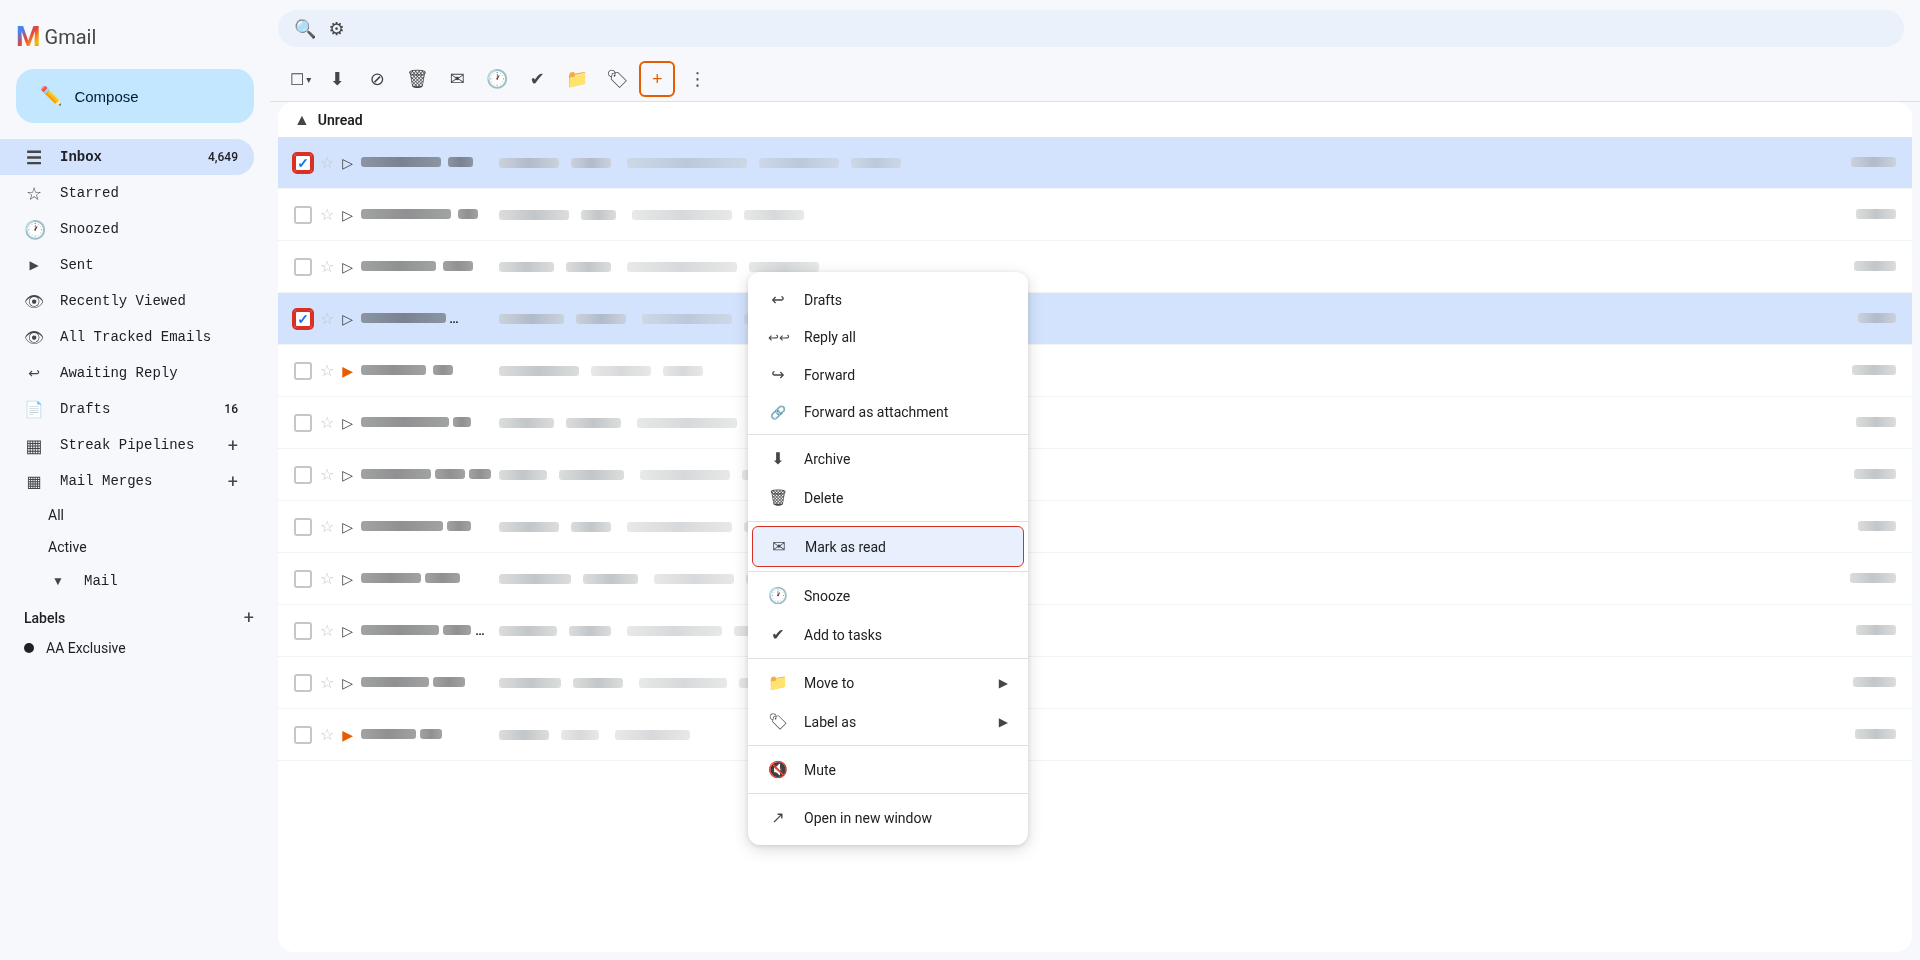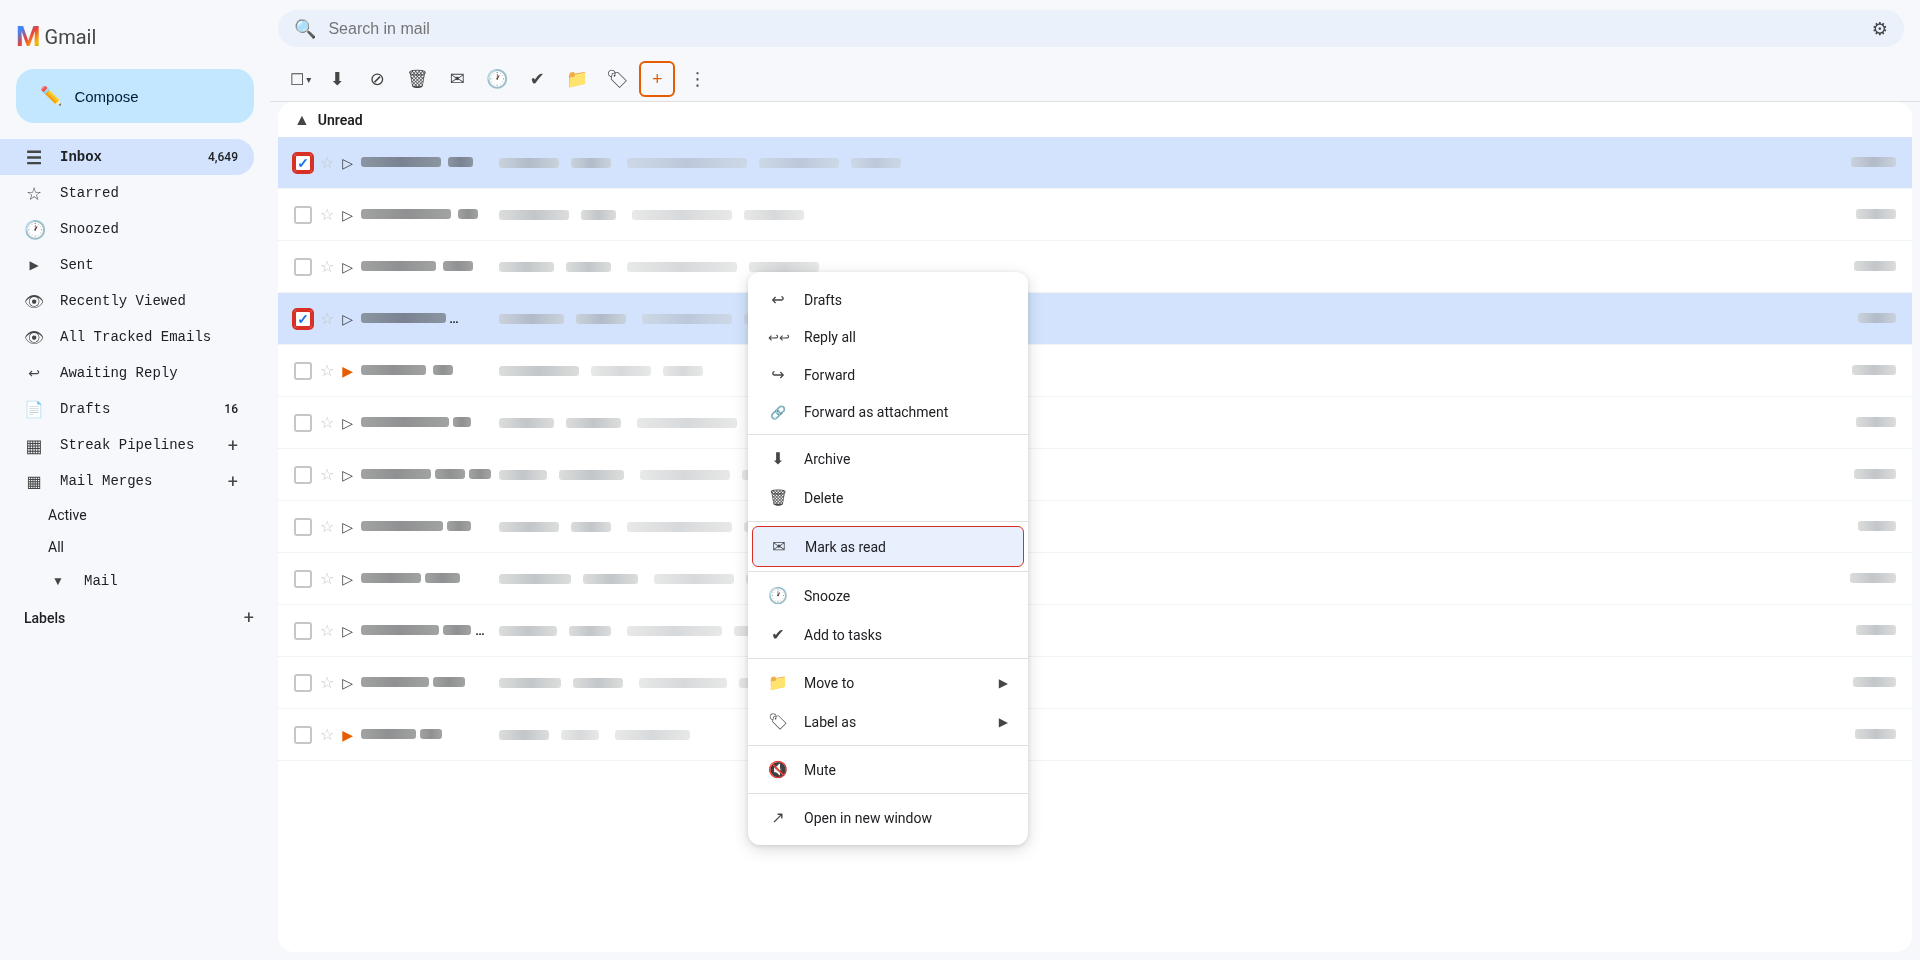--- a/index.html
+++ b/index.html
@@ -348,41 +348,44 @@
     <span style="color:#444746;font-size:18px;cursor:pointer;">+</span>
   </div>
 
   <div class="nav-item">
     <span class="nav-icon" style="font-size:16px;">▦</span>
     <span class="nav-label">Mail Merges</span>
     <span style="color:#444746;font-size:18px;cursor:pointer;">+</span>
   </div>
 
   <div class="sub-item">
+    <span>All</span>
+  </div>
+  <div class="sub-item">
     <span>Active</span>
-  </div>
-  <div class="sub-item">
-    <span>All</span>
   </div>
   <div class="nav-item" style="padding-left:48px;">
     <span class="nav-icon" style="font-size:12px;">▼</span>
     <span class="nav-label">Mail</span>
   </div>
 
   <div class="labels-section">
     <span class="labels-title">Labels</span>
     <span class="add-icon">+</span>
   </div>
+  <div class="label-item">
+    <span class="label-dot" style="background:#202124;"></span>
+    <span>AA Exclusive</span>
+  </div>
 </div>
 
 <div id="main">
 
   <div id="search-bar">
     <span class="search-icon">🔍</span>
-    <input type="text" placeholder="Search in mail" style="">
     <span class="filter-icon">⚙</span>
   </div>
 
   <div id="toolbar">
     <button class="toolbar-btn" style="width:auto;border-radius:6px;padding:0 4px;gap:2px;display:flex;align-items:center;">
       <span style="font-size:16px;">☐</span>
       <span style="font-size:10px;">▾</span>
     </button>
     <button class="toolbar-btn" title="Archive">
       <span>⬇</span>

